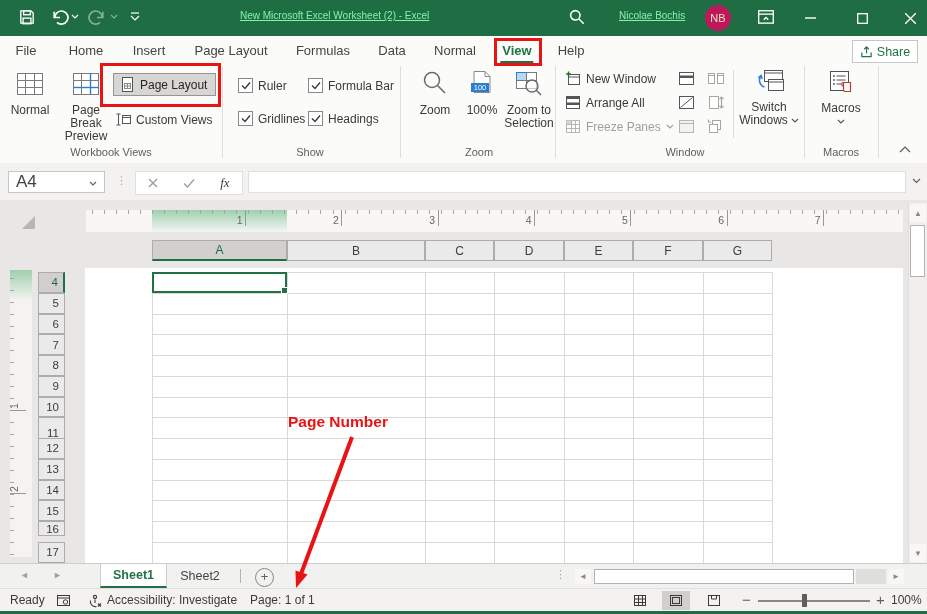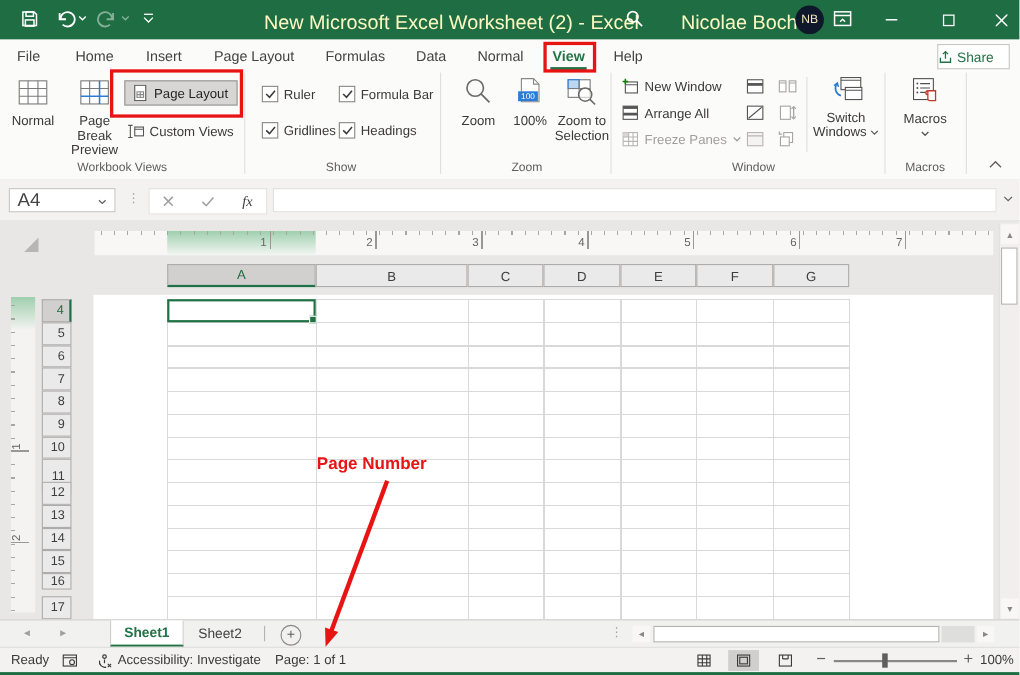--- a/index.html
+++ b/index.html
@@ -3,32 +3,32 @@
 <meta charset="utf-8">
 <style>
   html,body{margin:0;padding:0;}
   .screen{position:relative;width:927px;height:614px;overflow:hidden;background:#fff;
           font-family:"Liberation Sans",sans-serif;-webkit-font-smoothing:antialiased;}
   .abs{position:absolute;}
 
   
   .titlebar{left:0;top:0;width:927px;height:36px;background:#1f6e43;color:#fff;}
   .tb-icon{display:flex;align-items:center;justify-content:center;}
-  .tb-title{font-size:18px;color:#fef9c3;white-space:nowrap;}
-  .avatar{width:26px;height:26px;border-radius:50%;background:#0f172a;color:#f1e3ba;
-          font-size:11px;display:flex;align-items:center;justify-content:center;margin-left:18px;}
+  .tb-title{font-size:10px;color:#86efac;white-space:nowrap;text-decoration:underline;}
+  .avatar{width:26px;height:26px;border-radius:50%;background:#be185d;color:#f1e3ba;
+          font-size:11px;display:flex;align-items:center;justify-content:center;}
   .dim{opacity:.45;}
 
   
   .tabrow{left:0;top:36px;width:927px;height:28px;background:#fbfbfa;}
   .tab{position:absolute;top:4px;transform:translateX(-50%);font-size:13px;color:#444;
        padding:3px 2px;white-space:nowrap;cursor:default;}
   .tab.active{color:#217346;font-weight:bold;border-bottom:3px solid #217346;}
   .share-btn{left:852px;top:4px;width:64px;height:21px;background:#fff;border:1px solid #c8c6c4;
-             color:#217346;font-size:12.5px;display:flex;align-items:center;gap:4px;}
+             color:#217346;font-size:12.5px;display:flex;align-items:center;justify-content:center;gap:4px;}
 
   
   .ribbon{left:0;top:64px;width:927px;height:99px;background:#fbfbfa;border-bottom:1px solid #e1dfdd;}
   .bigbtn{position:absolute;display:flex;flex-direction:column;align-items:center;font-size:12px;color:#3b3a39;text-align:center;line-height:13px;}
   .smallbtn{position:absolute;display:flex;align-items:center;gap:5px;font-size:12px;color:#3b3a39;white-space:nowrap;}
   .grouplabel{position:absolute;top:82px;font-size:11px;color:#605e5c;transform:translateX(-50%);white-space:nowrap;}
   .vdiv{position:absolute;top:2px;width:1px;height:92px;background:#e1dfdd;}
   .pl-btn{background:#d8d6d4;border:1px solid #979593;padding:3px 8px 3px 6px;display:flex;align-items:center;gap:5px;font-size:12px;color:#262626;}
   .chk{width:13px;height:13px;background:#fff;border:1px solid #8a8886;display:inline-flex;align-items:center;justify-content:center;}
   .grayed{color:#a19f9d;}

